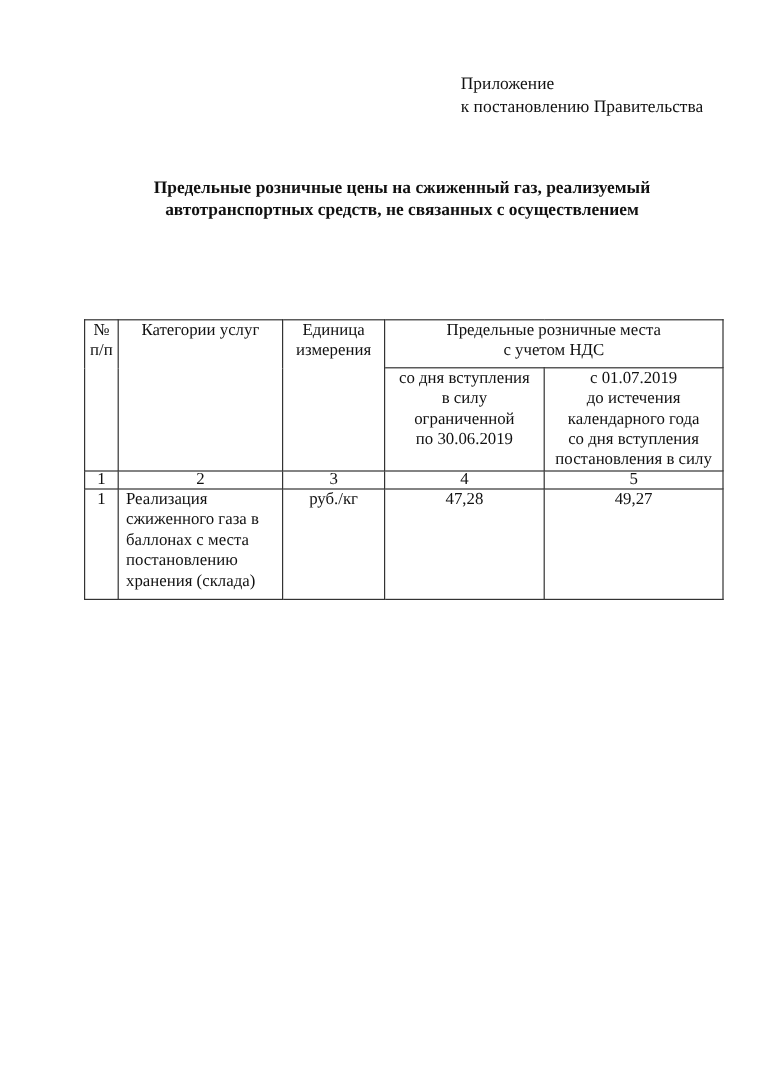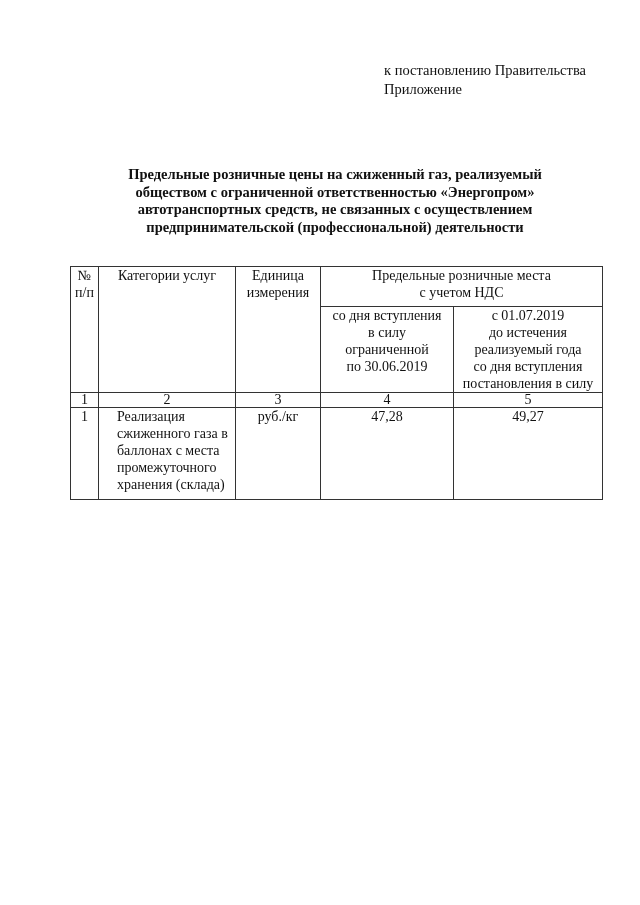--- a/index.html
+++ b/index.html
@@ -1,42 +1,40 @@
 <!DOCTYPE html>
 <html><head>
 <meta charset="utf-8">
 <style>
   html, body { margin:0; padding:0; background:#ffffff; }
   body { width:640px; height:905px; position:relative; overflow:hidden;
          font-family:"Liberation Serif", serif; color:#111; }
   .appendix { position:absolute; left:384px; top:61px; font-size:14.5px; line-height:18.5px; }
   .appendix div { white-space:nowrap; }
-  .title { position:absolute; left:70px; width:530px; top:166px; text-align:center;
+  .title { position:absolute; left:70px; width:530px; top:149px; text-align:center;
            font-weight:bold; font-size:14.5px; line-height:17.6px; }
   .title div { white-space:nowrap; }
   table { position:absolute; left:70px; top:266px; border-collapse:collapse;
           font-size:14px; line-height:17px; table-layout:fixed; }
   td { border:1px solid #333; vertical-align:top; text-align:center; padding:0 2px; }
-  td.left { text-align:left; padding-left:18px; }
+  td.left { text-align:left; padding-left:6px; }
   .num td { height:14px; line-height:14px; padding:0; }
   .ml div { white-space:nowrap; }
 </style>
 </head>
 <body>
 
 <div class="appendix">
+  <div>Приложение</div>
   <div>к постановлению Правительства</div>
-  <div>Приложение</div>
 </div>
 
 <div class="title">
   <div>Предельные розничные цены на сжиженный газ, реализуемый</div>
-  <div>обществом с ограниченной ответственностью «Энергопром»</div>
   <div>автотранспортных средств, не связанных с осуществлением</div>
-  <div>предпринимательской (профессиональной) деятельности</div>
 </div>
 
 <table>
   <colgroup>
     <col style="width:28px">
     <col style="width:137px">
     <col style="width:85px">
     <col style="width:133px">
     <col style="width:149px">
   </colgroup>
@@ -59,39 +57,39 @@
   <tr style="height:81px">
     <td class="ml">
       <div>со дня вступления</div>
       <div>в силу</div>
       <div>ограниченной</div>
       <div>по 30.06.2019</div>
     </td>
     <td class="ml">
       <div>с 01.07.2019</div>
       <div>до истечения</div>
-      <div>реализуемый года</div>
+      <div>календарного года</div>
       <div>со дня вступления</div>
       <div>постановления в силу</div>
     </td>
   </tr>
   <tr class="num">
     <td>1</td>
     <td>2</td>
     <td>3</td>
     <td>4</td>
     <td>5</td>
   </tr>
   <tr style="height:92px">
     <td>1</td>
     <td class="left ml">
       <div>Реализация</div>
       <div>сжиженного газа в</div>
       <div>баллонах с места</div>
-      <div>промежуточного</div>
+      <div>постановлению</div>
       <div>хранения (склада)</div>
     </td>
     <td>руб./кг</td>
     <td>47,28</td>
     <td>49,27</td>
   </tr>
 </tbody>
   </table>
 
 </body></html>

